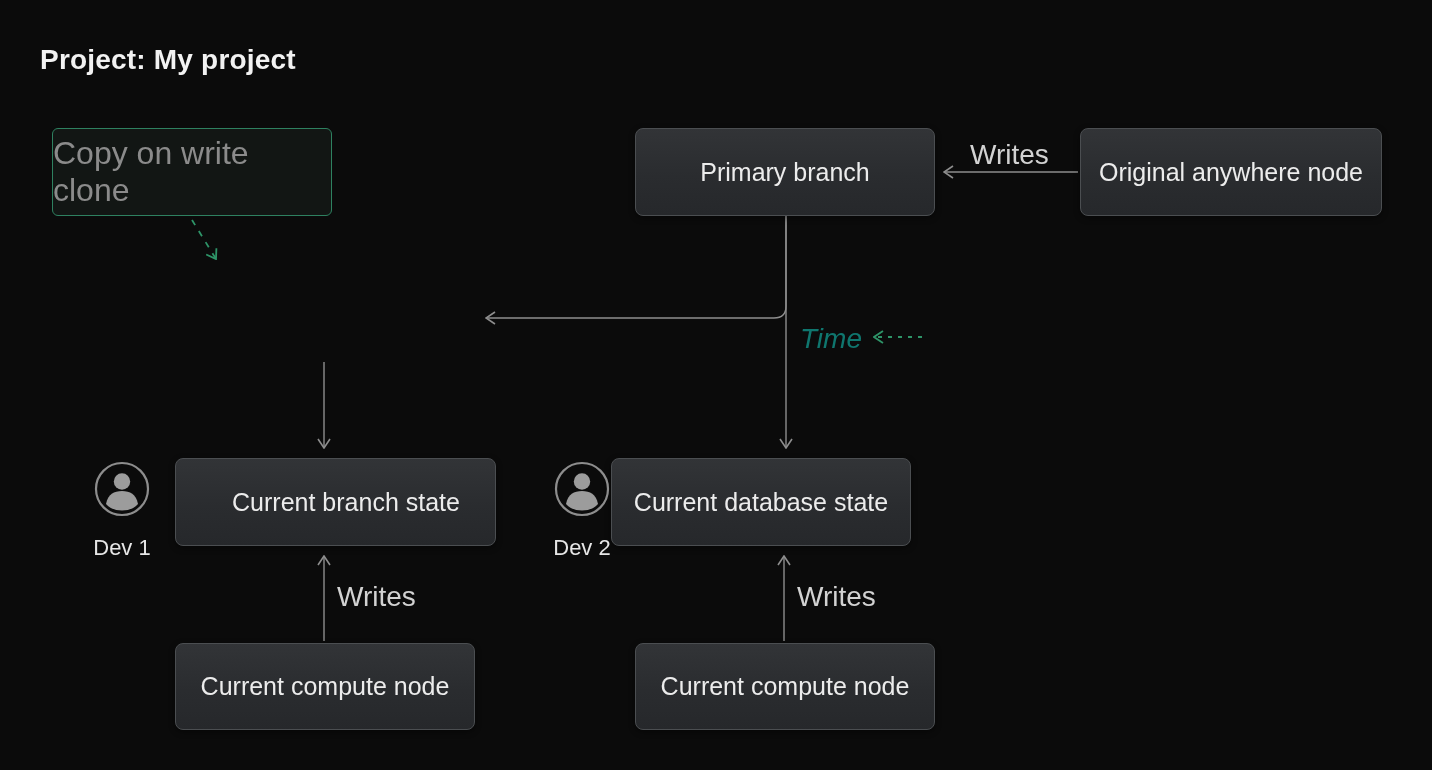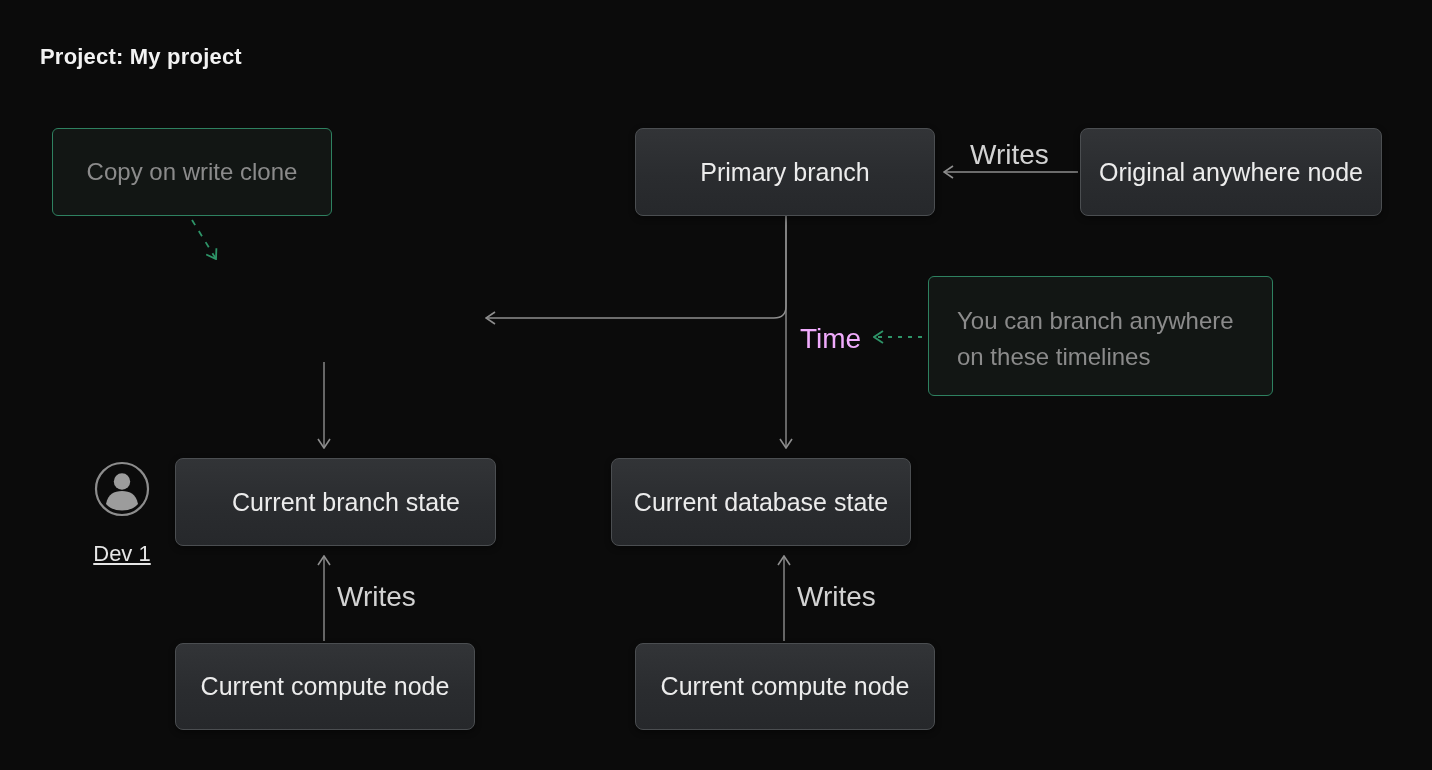--- a/index.html
+++ b/index.html
@@ -5,46 +5,46 @@
   html, body { margin: 0; padding: 0; background: #000; }
   .canvas {
     position: relative;
     width: 1432px; height: 770px;
     background: #0b0b0b;
     font-family: "Liberation Sans", sans-serif;
     overflow: hidden;
   }
   .title {
     position: absolute; left: 40px; top: 44px;
-    font-size: 22px; font-weight: 600; color: #f2f2f2;
+    font-size: 28px; font-weight: 600; color: #f2f2f2;
     letter-spacing: 0.2px;
   }
   .edges { position: absolute; left: 0; top: 0; width: 1432px; height: 770px; }
   .node {
     position: absolute;
     background: linear-gradient(180deg, #323437 0%, #2a2c2f 55%, #26282b 100%);
     border: 1px solid #4b4e51;
     border-radius: 8px;
     display: flex; align-items: center; justify-content: center;
     color: #ececec; font-size: 25px;
     box-shadow: 0 2px 6px rgba(0,0,0,0.45);
   }
   .gbox {
     position: absolute;
     background: #121614;
     border: 1px solid #2e8160;
     border-radius: 6px;
-    color: #8b8b8b; font-size: 24px;
+    color: #8b8b8b; font-size: 32px;
   }
   .gbox.center { display: flex; align-items: center; justify-content: center; }
   .gbox.note { padding: 26px 28px; line-height: 36px; box-sizing: border-box; }
   .edge-label { position: absolute; font-size: 28px; color: #d2d2d2; }
-  .edge-label.bright { color: #f0abfc; }
+  .edge-label.bright { color: #0f766e; font-style: italic; }
   .actor { position: absolute; width: 64px; text-align: center; color: #e6e6e6; font-size: 22px; }
-  .actor .name { margin-top: 18px; text-decoration: underline; }
+  .actor .name { margin-top: 12px; }
 </style>
 </head>
 <body>
 
 <div class="canvas">
 
   <div class="title">Project: My project</div>
 
   <svg class="edges" viewBox="0 0 1432 770">
     <defs>
@@ -62,24 +62,20 @@
     <path d="M324,641 L324,556" fill="none" stroke="#8e8e8e" stroke-width="1.4" marker-end="url(#chev-gray)"></path>
     <path d="M784,641 L784,556" fill="none" stroke="#8e8e8e" stroke-width="1.4" marker-end="url(#chev-gray)"></path>
     <path d="M192,220 L216,259" fill="none" stroke="#2e9468" stroke-width="1.8" stroke-dasharray="6 7" marker-end="url(#chev-green)"></path>
     <path d="M922,337 L874,337" fill="none" stroke="#2e9468" stroke-width="1.8" stroke-dasharray="4 6" marker-end="url(#chev-green)"></path>
   </svg>
 
   <div class="gbox center" style="left:52px; top:128px; width:278px; height:86px;">
     <span>Copy on write clone</span>
   </div>
 
-  <div class="gbox note" style="left:928px; top:276px; width:345px; height:120px;">
-    <div>You can branch anywhere</div>
-    <div>on these timelines</div>
-  </div>
 
   <div class="node" style="left:635px; top:128px; width:298px; height:86px;">
     <span>Primary branch</span>
   </div>
 
   <div class="node" style="left:1080px; top:128px; width:300px; height:86px;">
     <span>Original anywhere node</span>
   </div>
 
 
@@ -109,14 +105,22 @@
 
   <div class="actor" style="left:90px; top:461px;">
     <svg width="56" height="56" viewBox="0 0 56 56">
       <circle cx="28" cy="28" r="26" fill="none" stroke="#8d8d8d" stroke-width="2.2"></circle>
       <circle cx="28" cy="20.5" r="8.2" fill="#9c9c9c"></circle>
       <path d="M12,43 C14,33 20,30 28,30 C36,30 42,33 44,43 C40,47.5 34.5,49.5 28,49.5 C21.5,49.5 16,47.5 12,43 Z" fill="#9c9c9c"></path>
     </svg>
     <div class="name">Dev 1</div>
   </div>
 
+  <div class="actor" style="left:550px; top:461px;">
+    <svg width="56" height="56" viewBox="0 0 56 56">
+      <circle cx="28" cy="28" r="26" fill="none" stroke="#8d8d8d" stroke-width="2.2"></circle>
+      <circle cx="28" cy="20.5" r="8.2" fill="#9c9c9c"></circle>
+      <path d="M12,43 C14,33 20,30 28,30 C36,30 42,33 44,43 C40,47.5 34.5,49.5 28,49.5 C21.5,49.5 16,47.5 12,43 Z" fill="#9c9c9c"></path>
+    </svg>
+    <div class="name">Dev 2</div>
+  </div>
 
 </div>
 
 </body></html>

